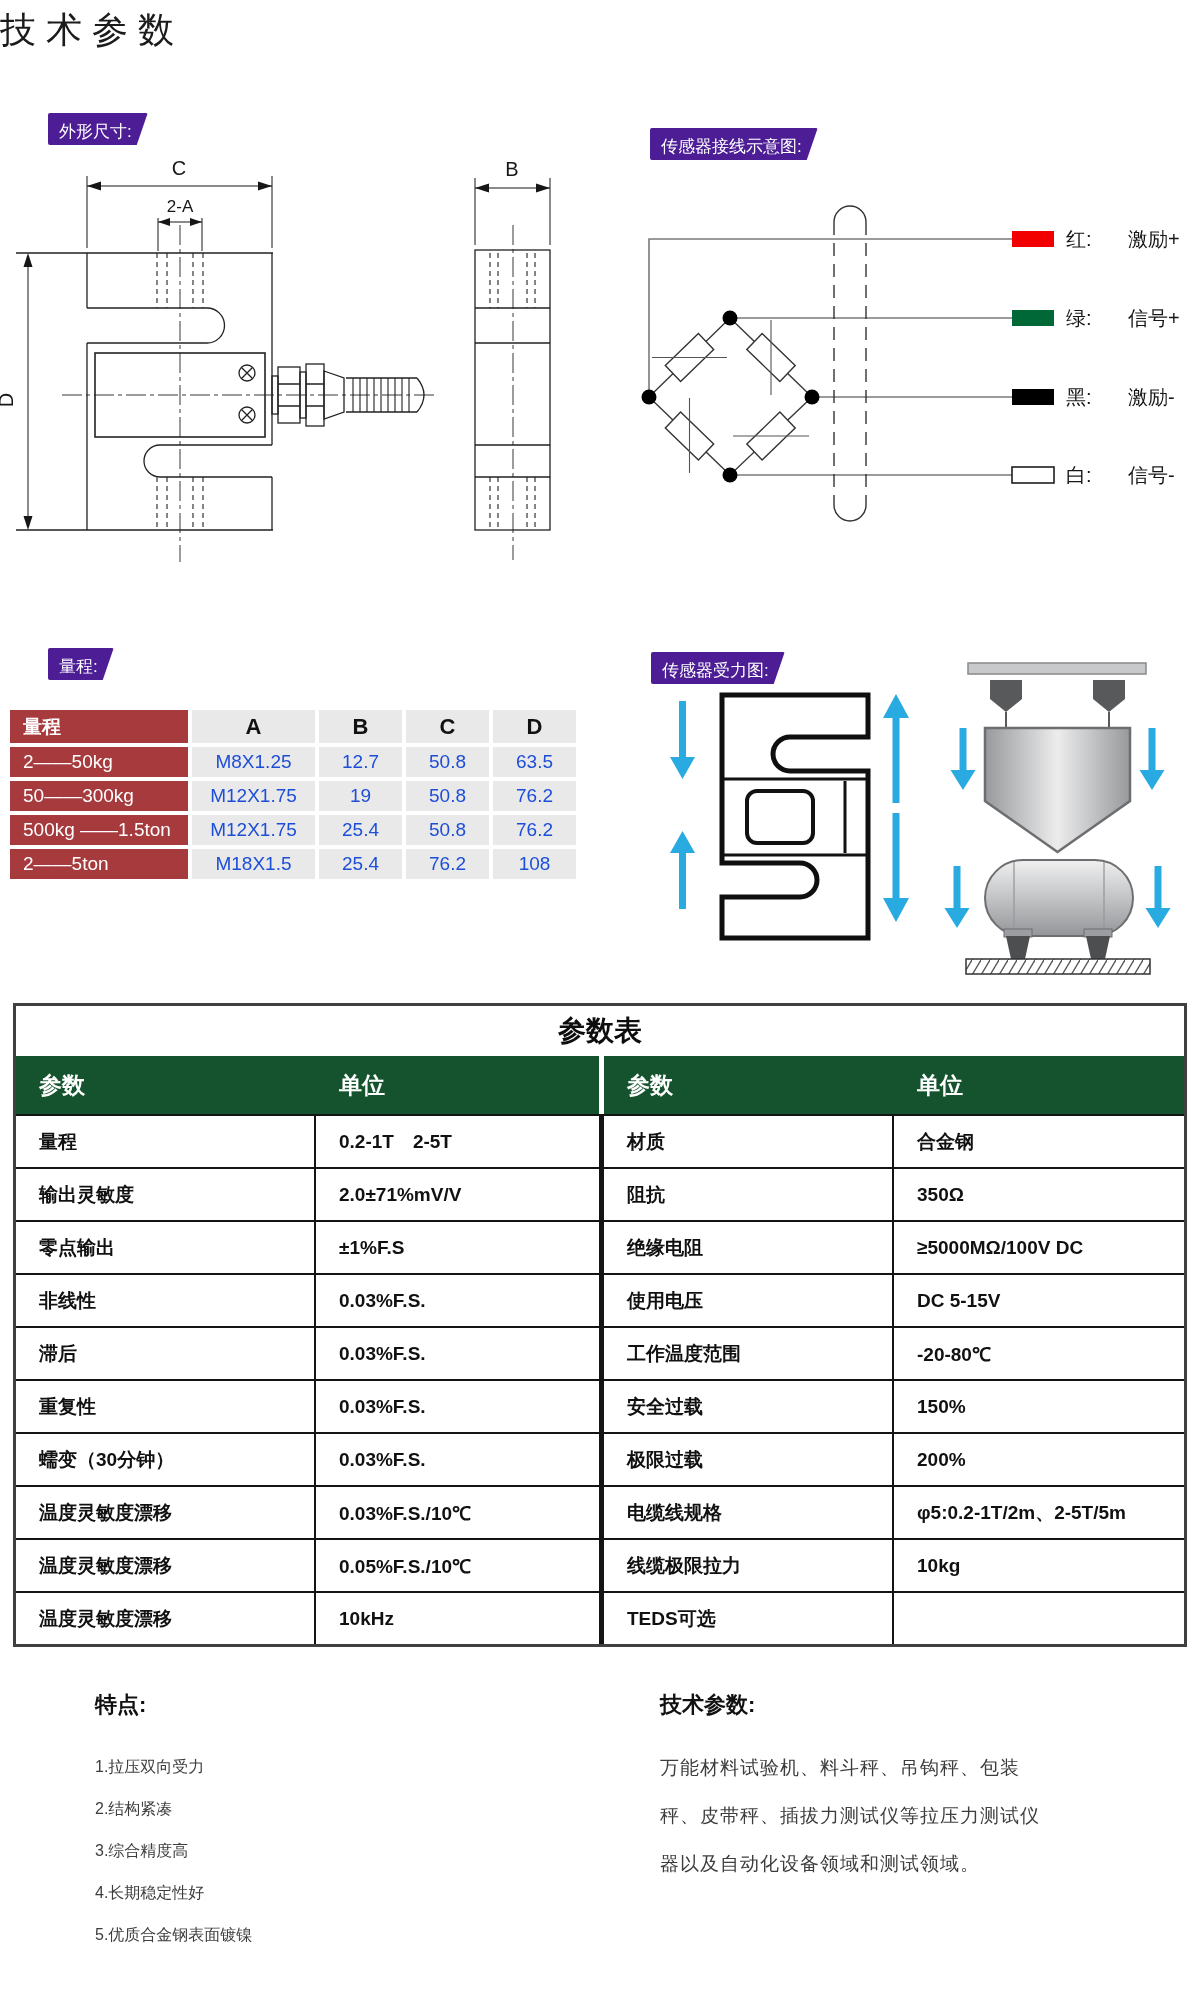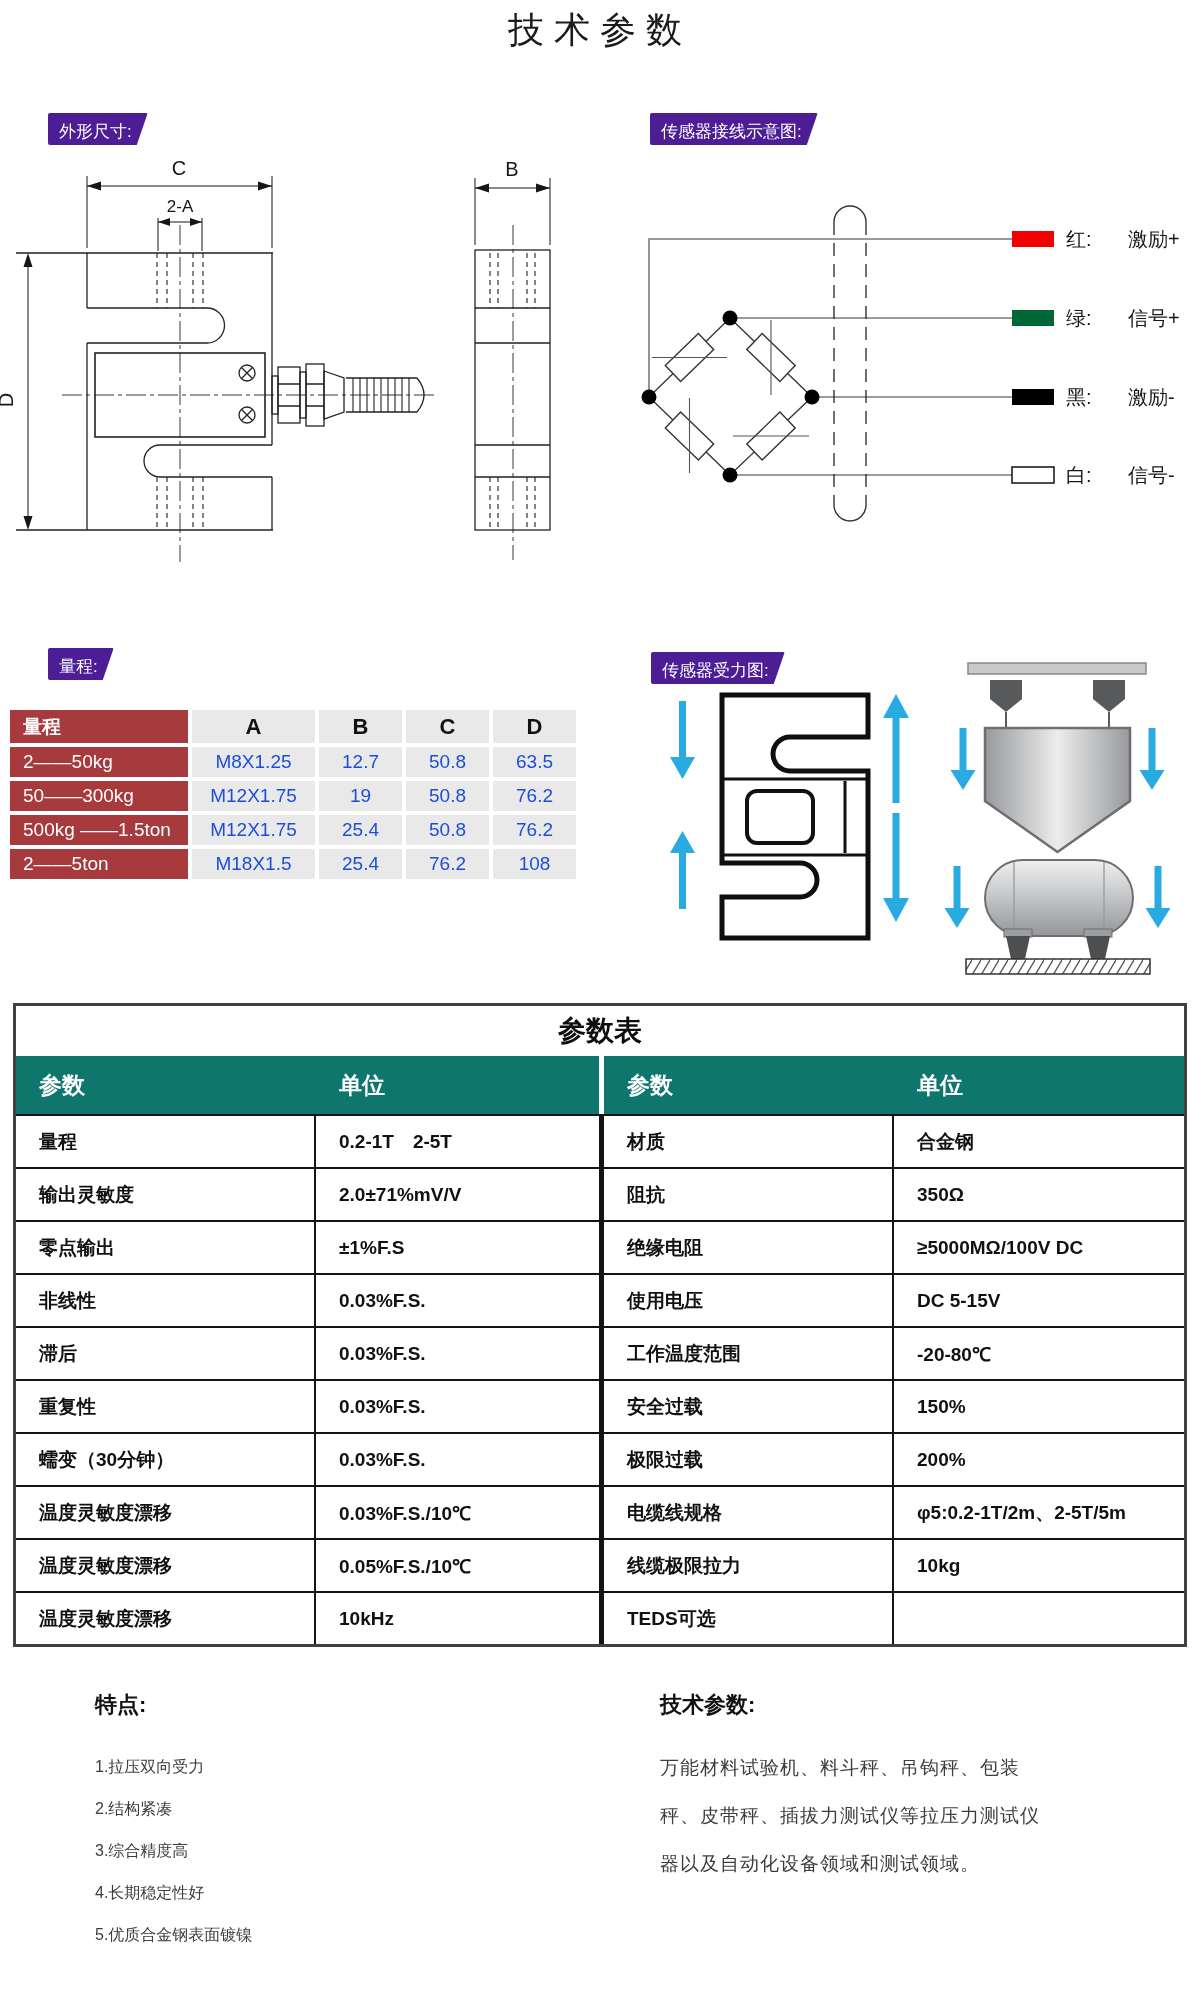--- a/index.html
+++ b/index.html
@@ -2,32 +2,32 @@
 <html><head>
 <meta charset="utf-8">
 <style>
   html,body { margin:0; padding:0; background:#fff; }
   .page {
     position:relative; width:1200px; height:1990px; background:#fff;
     font-family:"Liberation Sans", sans-serif; color:#1a1a1a; overflow:hidden;
   }
   .main-title {
     position:absolute; top:6px; left:0; width:100%;
-    text-align:center; font-size:36px; font-weight:500;
+    font-size:36px; font-weight:500;
     letter-spacing:10px; color:#1b1b1b;
   }
   .badge {
     position:absolute; height:26px; line-height:26px;
     background:#4c1d95; color:#fff; font-size:17px;
     padding:6px 16px 0 11px;
     clip-path:polygon(0 0, 100% 0, calc(100% - 11px) 100%, 0 100%);
     border-radius:2px;
   }
   .badge-dim   { left:48px;  top:113px; }
-  .badge-wire  { left:650px; top:113px;text-align:right; }
+  .badge-wire  { left:650px; top:128px;text-align:right; }
   .badge-range { left:48px;  top:648px; }
   .badge-force { left:651px; top:652px; }
 
   svg { position:absolute; overflow:visible; }
   svg text { font-family:"Liberation Sans", sans-serif; fill:#161616; }
   .svg-dims  { left:0px;   top:120px; }
   .svg-wire  { left:490px; top:150px; }
   .svg-force { left:490px; top:640px; }
   .dim-label  { font-size:20px; }
   .dim-label-sm { font-size:17px; }
@@ -53,21 +53,21 @@
   }
   .pt-title {
     height:50px; display:flex; align-items:center; justify-content:center;
     font-size:28px; font-weight:bold; color:#0d0d0d;
   }
   .pt-row {
     display:grid; grid-template-columns:300px 283px 5px 290px 290px;
   }
   .pt-header { height:58px; }
   .pt-header .pt-cell {
-    background:#0f766e; color:#fff; font-size:23px; font-weight:bold;
+    background:#14532d; color:#fff; font-size:23px; font-weight:bold;
     border:none;
   }
   .pt-header .pt-div { background:#fff; }
   .pt-body-row { height:53px; }
   .pt-cell {
     display:flex; align-items:center; padding-left:23px;
     font-size:19px; font-weight:bold; color:#111;
     border-top:2px solid #141414;
   }
   .pt-label { border-right:2px solid #141414; }

